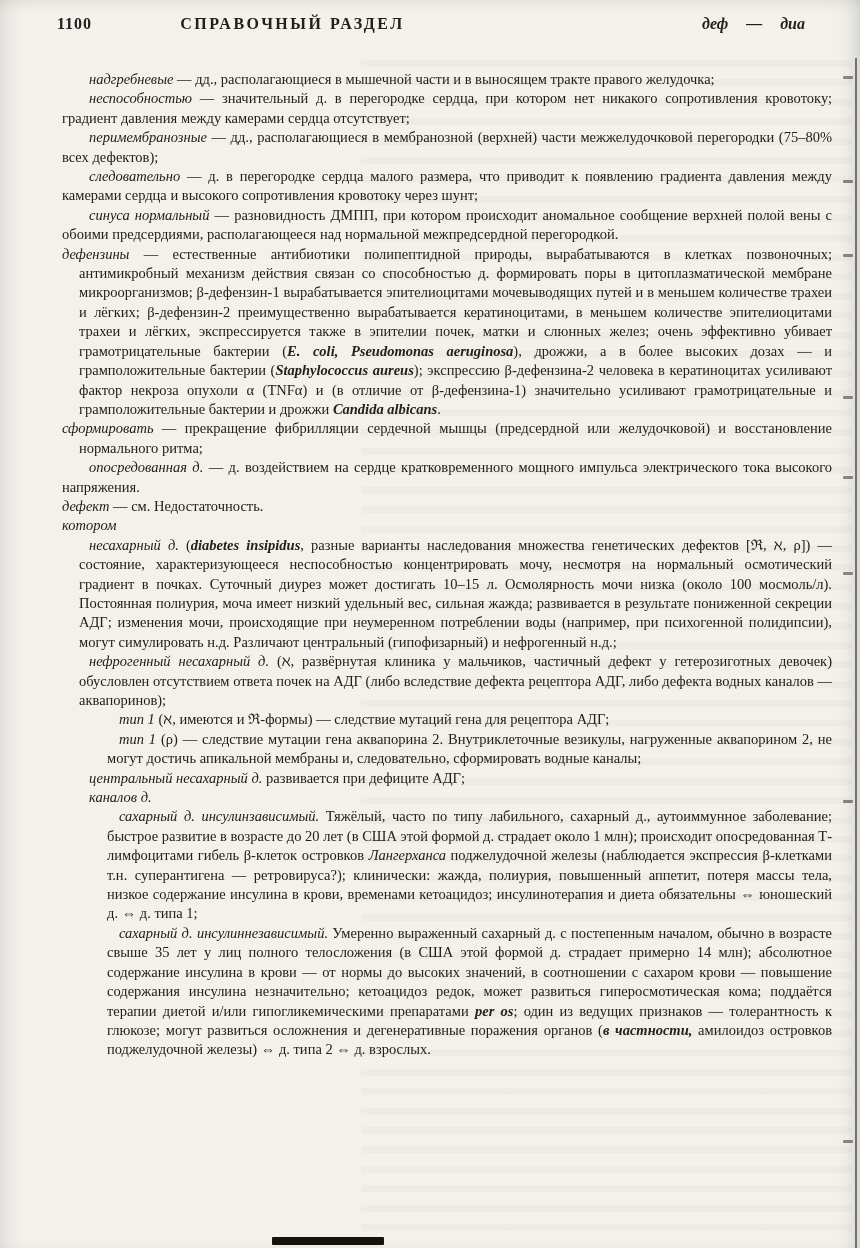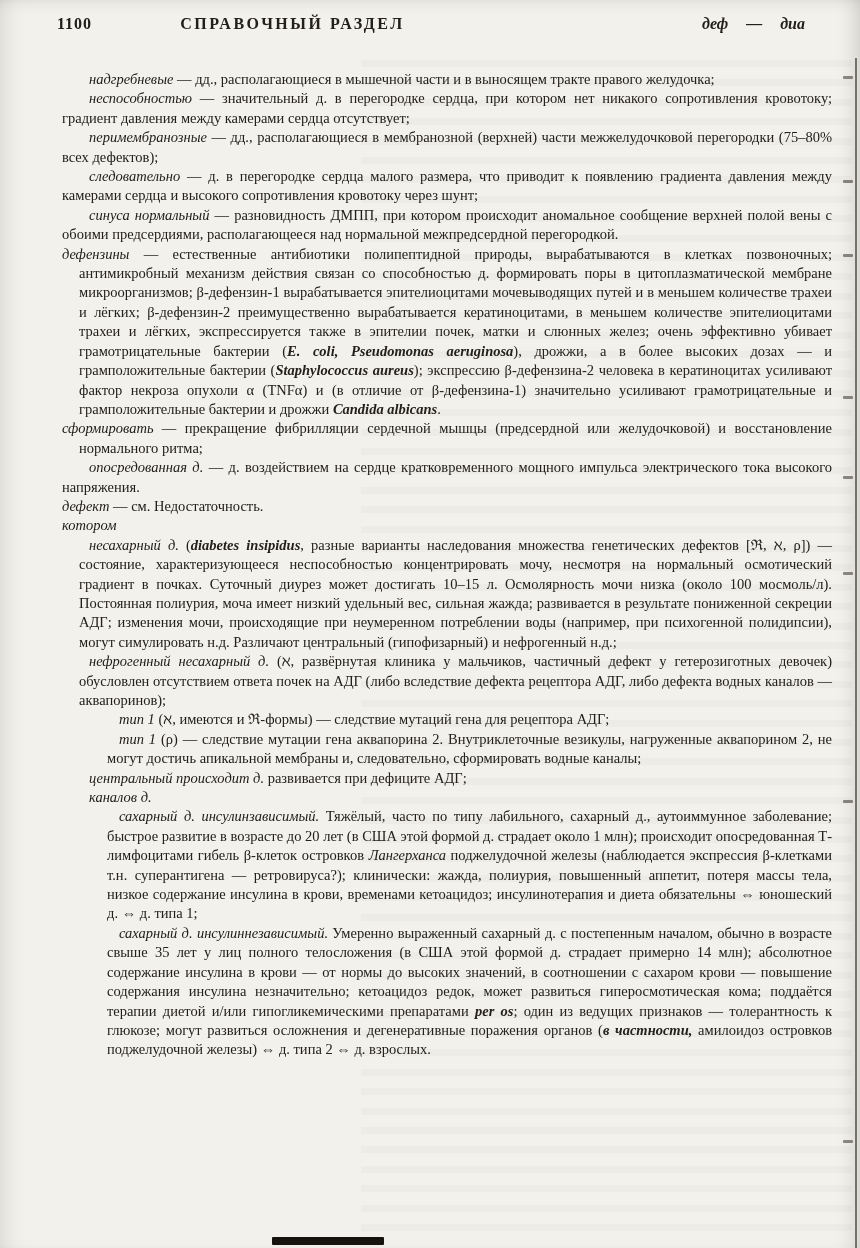--- a/index.html
+++ b/index.html
@@ -84,21 +84,21 @@
       <p class="entry e-sub"><span class="term">синуса нормальный</span><span> — разновидность ДМПП, при котором происходит аномальное сообщение верхней полой вены с обоими предсердиями, располагающееся над нормальной межпредсердной перегородкой.</span></p>
       <p class="entry e-head"><span class="term">дефензины</span><span> — естественные антибиотики полипептидной природы, вырабатываются в клетках позвоночных; антимикробный механизм действия связан со способностью д. формировать поры в цитоплазматической мембране микроорганизмов; β-дефензин-1 вырабатывается эпителиоцитами мочевыводящих путей и в меньшем количестве трахеи и лёгких; β-дефензин-2 преимущественно вырабатывается кератиноцитами, в меньшем количестве эпителиоцитами трахеи и лёгких, экспрессируется также в эпителии почек, матки и слюнных желез; очень эффективно убивает грамотрицательные бактерии (</span><span class="bi">E. coli, Pseudomonas aeruginosa</span><span>), дрожжи, а в более высоких дозах — и грамположительные бактерии (</span><span class="bi">Staphylococcus aureus</span><span>); экспрессию β-дефензина-2 человека в кератиноцитах усиливают фактор некроза опухоли α (TNFα) и (в отличие от β-дефензина-1) значительно усиливают грамотрицательные и грамположительные бактерии и дрожжи </span><span class="bi">Candida albicans</span><span>.</span></p>
       <p class="entry e-head"><span class="term">сформировать</span><span> — прекращение фибрилляции сердечной мышцы (предсердной или желудочковой) и восстановление нормального ритма;</span></p>
       <p class="entry e-sub"><span class="term">опосредованная д.</span><span> — д. воздействием на сердце кратковременного мощного импульса электрического тока высокого напряжения.</span></p>
       <p class="entry e-head"><span class="term">дефект</span><span> — см. Недостаточность.</span></p>
       <p class="entry e-head"><span class="term">котором</span></p>
       <p class="entry e-subdeep"><span class="term">несахарный д.</span><span> (</span><span class="bi">diabetes insipidus</span><span>, разные варианты наследования множества генетических дефектов [ℜ, ℵ, ρ]) — состояние, характеризующееся неспособностью концентрировать мочу, несмотря на нормальный осмотический градиент в почках. Суточный диурез может достигать 10–15 л. Осмолярность мочи низка (около 100 мосмоль/л). Постоянная полиурия, моча имеет низкий удельный вес, сильная жажда; развивается в результате пониженной секреции АДГ; изменения мочи, происходящие при неумеренном потреблении воды (например, при психогенной полидипсии), могут симулировать н.д. Различают центральный (гипофизарный) и нефрогенный н.д.;</span></p>
       <p class="entry e-subdeep"><span class="term">нефрогенный несахарный д.</span><span> (ℵ, развёрнутая клиника у мальчиков, частичный дефект у гетерозиготных девочек) обусловлен отсутствием ответа почек на АДГ (либо вследствие дефекта рецептора АДГ, либо дефекта водных каналов — аквапоринов);</span></p>
       <p class="entry e-type"><span class="term">тип 1</span><span> (ℵ, имеются и ℜ-формы) — следствие мутаций гена для рецептора АДГ;</span></p>
       <p class="entry e-type"><span class="term">тип 1</span><span> (ρ) — следствие мутации гена аквапорина 2. Внутриклеточные везикулы, нагруженные аквапорином 2, не могут достичь апикальной мембраны и, следовательно, сформировать водные каналы;</span></p>
-      <p class="entry e-subdeep"><span class="term">центральный происходит д.</span><span> развивается при дефиците АДГ;</span></p>
+      <p class="entry e-subdeep"><span class="term">центральный несахарный д.</span><span> развивается при дефиците АДГ;</span></p>
       <p class="entry e-subdeep"><span class="term">каналов д.</span></p>
       <p class="entry e-type"><span class="term">сахарный д. инсулинзависимый.</span><span> Тяжёлый, часто по типу лабильного, сахарный д., аутоиммунное заболевание; быстрое развитие в возрасте до 20 лет (в США этой формой д. страдает около 1 млн); происходит опосредованная Т-лимфоцитами гибель β-клеток островков </span><span class="i">Лангерханса</span><span> поджелудочной железы (наблюдается экспрессия β-клетками т.н. суперантигена — ретровируса?); клинически: жажда, полиурия, повышенный аппетит, потеря массы тела, низкое содержание инсулина в крови, временами кетоацидоз; инсулинотерапия и диета обязательны ⇔ юношеский д. ⇔ д. типа 1;</span></p>
       <p class="entry e-type"><span class="term">сахарный д. инсулиннезависимый.</span><span> Умеренно выраженный сахарный д. с постепенным началом, обычно в возрасте свыше 35 лет у лиц полного телосложения (в США этой формой д. страдает примерно 14 млн); абсолютное содержание инсулина в крови — от нормы до высоких значений, в соотношении с сахаром крови — повышение содержания инсулина незначительно; кетоацидоз редок, может развиться гиперосмотическая кома; поддаётся терапии диетой и/или гипогликемическими препаратами </span><span class="bi">per os</span><span>; один из ведущих признаков — толерантность к глюкозе; могут развиться осложнения и дегенеративные поражения органов (</span><span class="bi">в частности,</span><span> амилоидоз островков поджелудочной железы) ⇔ д. типа 2 ⇔ д. взрослых.</span></p>
     </main>
 
   <div class="right-line"></div>
   <div class="edge-dash" style="top:76px"></div>
   <div class="edge-dash" style="top:180px"></div>
   <div class="edge-dash" style="top:254px"></div>
   <div class="edge-dash" style="top:396px"></div>

